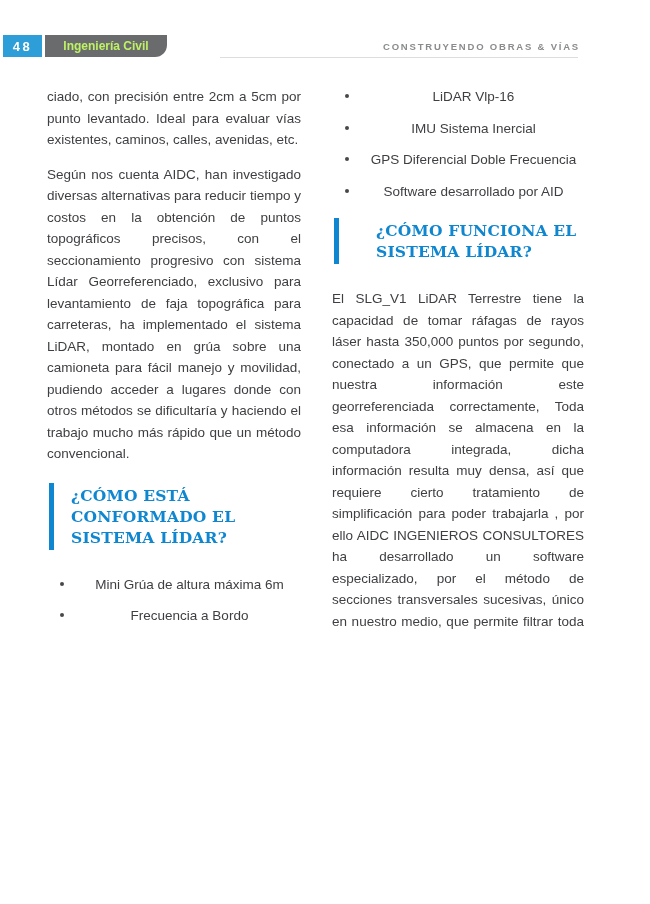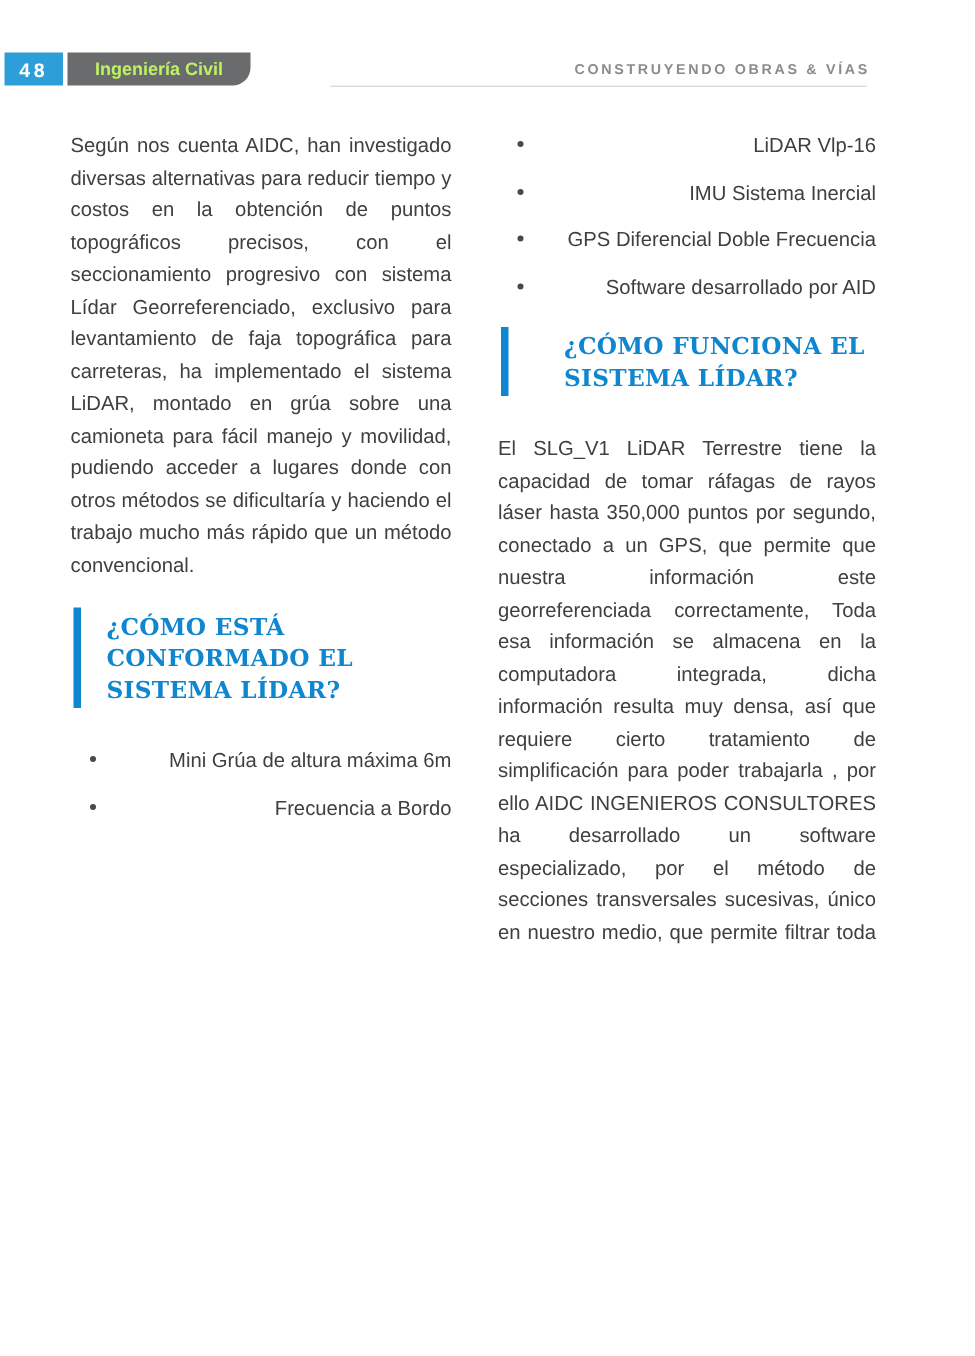--- a/index.html
+++ b/index.html
@@ -28,21 +28,21 @@
     position:absolute; left:220px; top:57px; width:358px; height:1px;
     background:#dcdddd;
   }
 
   
   .col { position:absolute; top:86px; font-size:13.5px; line-height:21.5px; text-align:justify; }
   .col-left  { left:47px;  width:254px; }
   .col-right { left:332px; width:252px; }
   .col p { margin:0 0 13px 0; }
 
-  ul.dots { list-style:none; margin:0; padding:0; text-align:right; }
+  ul.dots { list-style:none; margin:0; padding:0; text-align:center; }
   ul.dots li { position:relative; padding-left:31px; margin-bottom:10px; }
   ul.dots li::before {
     content:""; position:absolute; left:13px; top:8px;
     width:4px; height:4px; border-radius:50%; background:#47484b;
   }
 
   .heading-block { display:flex; margin:18px 0 24px 2px; }
   .heading-bar { width:5px; background:#0f86d0; flex:none; }
   .heading-text {
     padding:2px 0 2px 17px; white-space:pre-line; text-align:left;
@@ -71,20 +71,21 @@
 <body>
 
 <div class="page">
 
   <div class="pagenum">48</div>
   <div class="section-tab">Ingeniería Civil</div>
   <div class="header-right">CONSTRUYENDO OBRAS &amp; VÍAS</div>
   <div class="header-rule"></div>
 
   <div class="col col-left">
+    <p>ciado, con precisión entre 2cm a 5cm por punto levantado. Ideal para evaluar vías existentes, caminos, calles, avenidas, etc.</p>
     <p>Según nos cuenta AIDC, han investigado diversas alternativas para reducir tiempo y costos en la obtención de puntos topográficos precisos, con el seccionamiento progresivo con sistema Lídar Georreferenciado, exclusivo para levantamiento de faja topográfica para carreteras,  ha implementado el sistema LiDAR, montado en grúa sobre una camioneta para fácil manejo y movilidad, pudiendo acceder a lugares donde con otros métodos se dificultaría y haciendo el trabajo mucho más rápido que un método convencional.</p>
 
     <div class="heading-block">
       <div class="heading-bar"></div>
       <div class="heading-text">¿CÓMO ESTÁ
 CONFORMADO EL
 SISTEMA LÍDAR?</div>
     </div>
 
     <ul class="dots">

